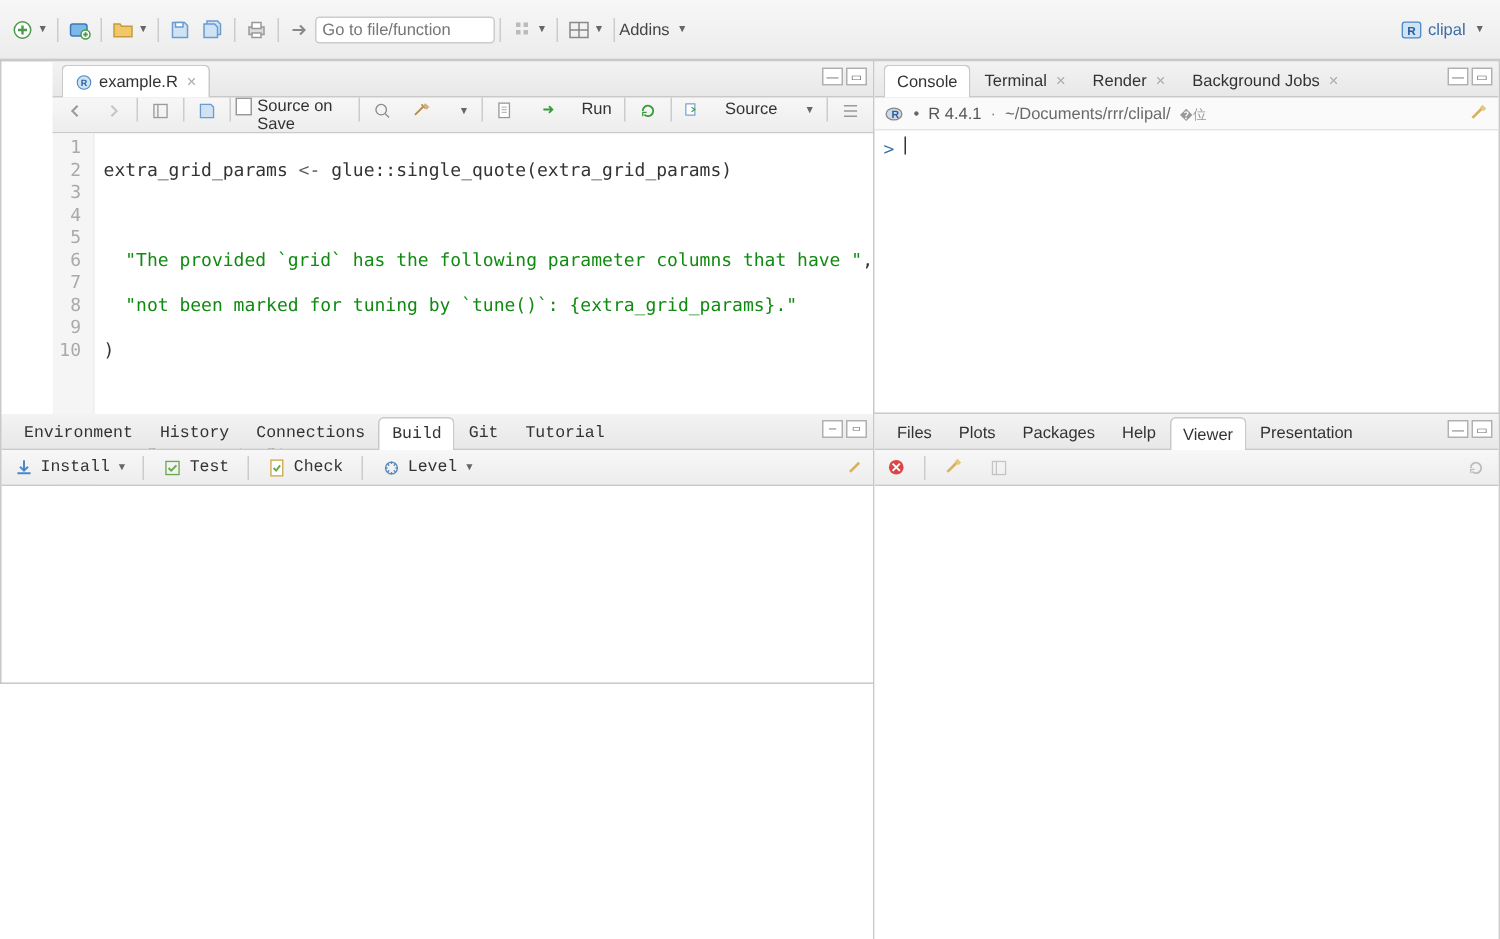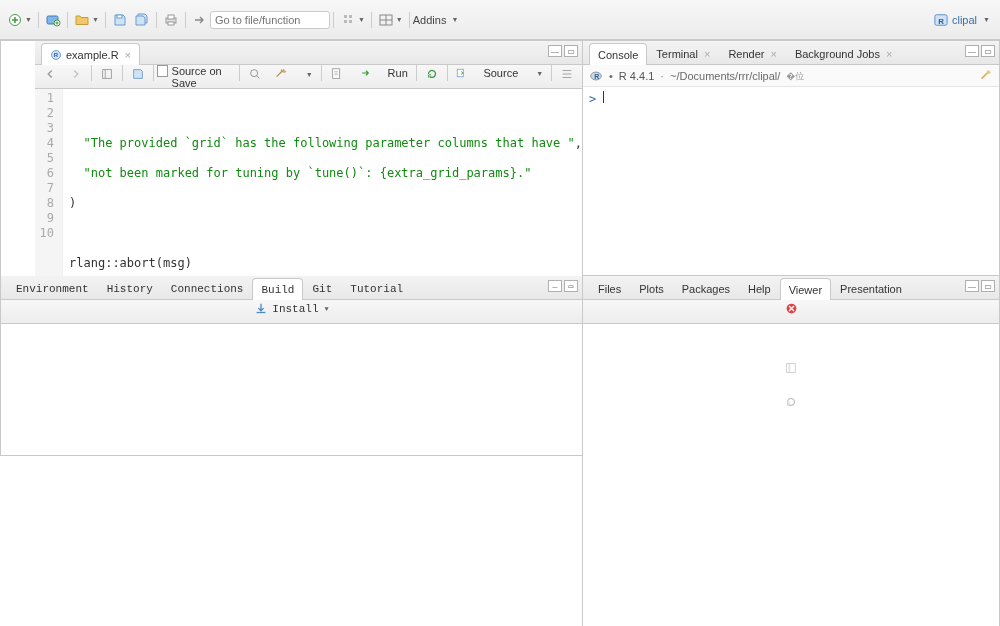--- a/index.html
+++ b/index.html
@@ -38,21 +38,21 @@
 .editor-body { flex: 1; display: flex; font-family: Menlo, Consolas, monospace; font-size: 12px; background: #fff; overflow: hidden; }
 .gutter { width: 44px; background: #f5f5f5; color: #aaa; text-align: right; padding: 2px 8px 0 0; line-height: 15px; user-select: none; border-right: 1px solid #eee;}
 .code { flex: 1; padding: 2px 0 0 6px; line-height: 15px; white-space: pre; color: #333; }
 .tok-op { color: #5a5a5a; }
 .tok-str { color: #108a10; }
 
 .editor-status { height: 20px; background: linear-gradient(#f5f5f5,#ebebeb); border-top: 1px solid #d0d0d0; display: flex; align-items: center; padding: 0 6px; font-size: 11px; color: #555; }
 .editor-status .mid { flex: 1; text-align: left; padding-left: 30px; }
 .scope-pop, .lang-pop { display: flex; align-items: center; gap: 3px; cursor: pointer; }
 
-.panel-toolbar { height: 24px; background: linear-gradient(#f7f7f7,#ededed); border-bottom: 1px solid #c9c9c9; display: flex; align-items: center; padding: 0 16px; gap: 8px; font-size: 11px; flex-direction: column; }
+.panel-toolbar { height: 24px; background: linear-gradient(#f7f7f7,#ededed); border-bottom: 1px solid #c9c9c9; display: flex; align-items: center; padding: 0 4px; gap: 8px; font-size: 11px; }
 .ptb-btn { display: inline-flex; align-items: center; gap: 4px; cursor: pointer; padding: 2px 4px; border-radius: 3px; }
 
 .console-info { height: 22px; display: flex; align-items: center; padding: 0 6px; gap: 6px; font-size: 11px; color: #555; border-bottom: 1px solid #e5e5e5; background: #fafafa;}
 .console-body { flex: 1; font-family: Menlo, Consolas, monospace; font-size: 12px; padding: 4px 6px; color: #333; }
 .console-prompt { color: #3a6ea5; }
 
 .viewer-body, .env-body { flex: 1; background: #fff; }
 
 svg { display: block; }
 .icon16 { width: 16px; height: 16px; }
@@ -248,20 +248,21 @@
           <div>3</div>
           <div>4</div>
           <div>5</div>
           <div>6</div>
           <div>7</div>
           <div>8</div>
           <div>9</div>
           <div>10</div>
       </div>
       <div class="code">
+<div><span>extra_grid_params </span><span class="tok-op">&lt;-</span><span> glue::single_quote(extra_grid_params)</span></div>
 <div>&nbsp;</div>
 <div><span class="tok-str">  "The provided `grid` has the following parameter columns that have "</span><span>,</span></div>
 <div><span class="tok-str">  "not been marked for tuning by `tune()`: {extra_grid_params}."</span></div>
 <div><span>)</span></div>
 <div>&nbsp;</div>
 <div><span>rlang::abort(msg)</span></div>
 <div>&nbsp;</div>
       </div>
     </div>
     <div class="editor-status">

